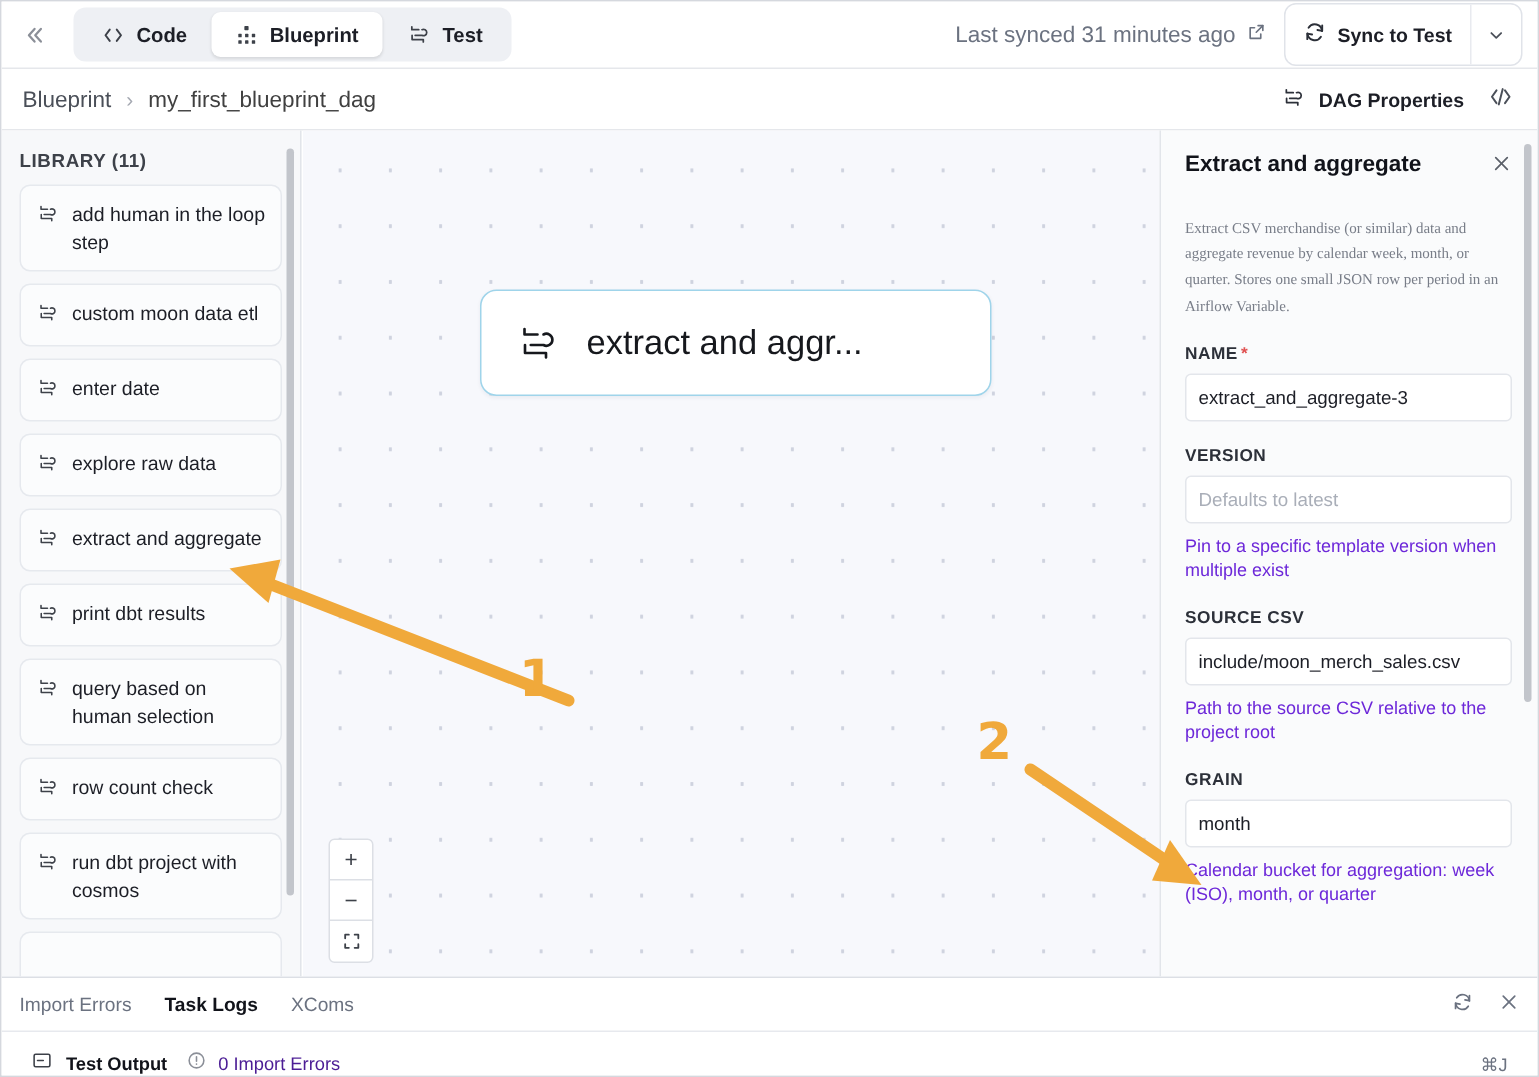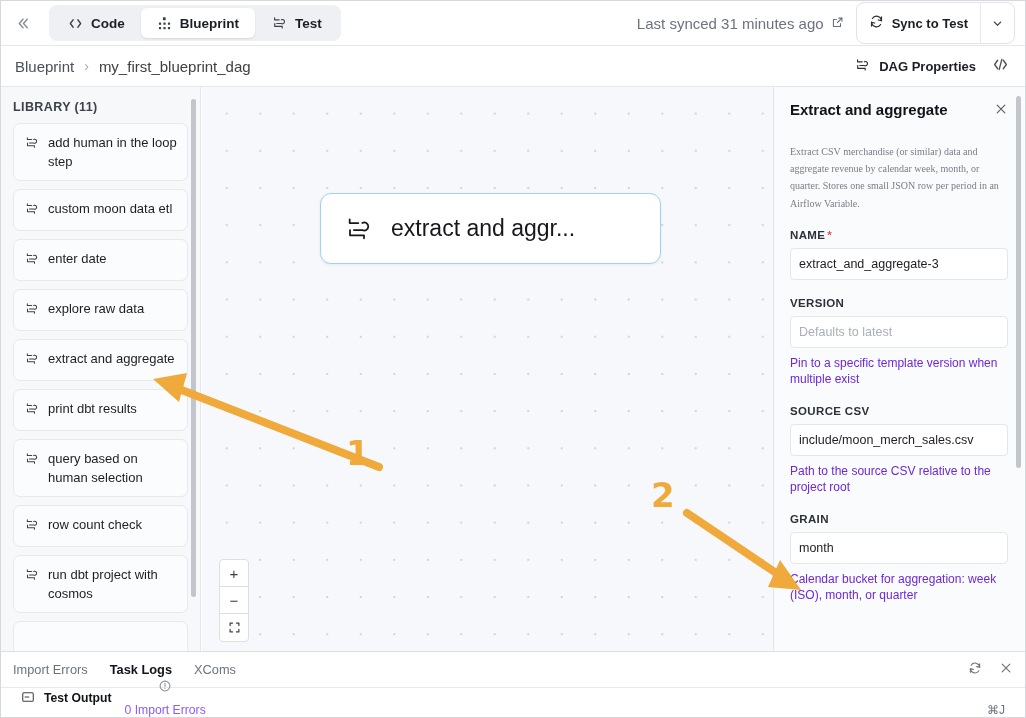--- a/index.html
+++ b/index.html
@@ -218,21 +218,21 @@
   }
   .btab.active { color: #11131a; font-weight: bold; }
   .bottom-tools { margin-left: auto; display: flex; align-items: center; gap: 17px; }
   .bottom-tools span { color: #6b7280; font-size: 13px; cursor: pointer; }
   .statusbar {
     height: 29px; display: flex; align-items: flex-end; padding: 0 20px;
     font-size: 12.2px; color: #1c1e26;
   }
   .status-left { display: flex; align-items: center; gap: 9px; }
   .status-name { font-weight: bold; color: #11131a; }
-  .status-err { color: #8b5cf6; display: flex; align-items: center; gap: 7px; margin-left: 4px; flex-direction: column; }
+  .status-err { color: #4c1d95; display: flex; align-items: center; gap: 7px; margin-left: 4px; }
   .kbd { margin-left: auto; font-size: 12px; color: #6b7280; }
 
   
   .anno { position: absolute; left: 0; top: 0; width: 1026px; height: 718px; pointer-events: none; }
   .anno-num {
     position: absolute;
     font-family: "DejaVu Sans", sans-serif;
     font-weight: bold; font-size: 34px;
     color: #f0a93b;
   }

